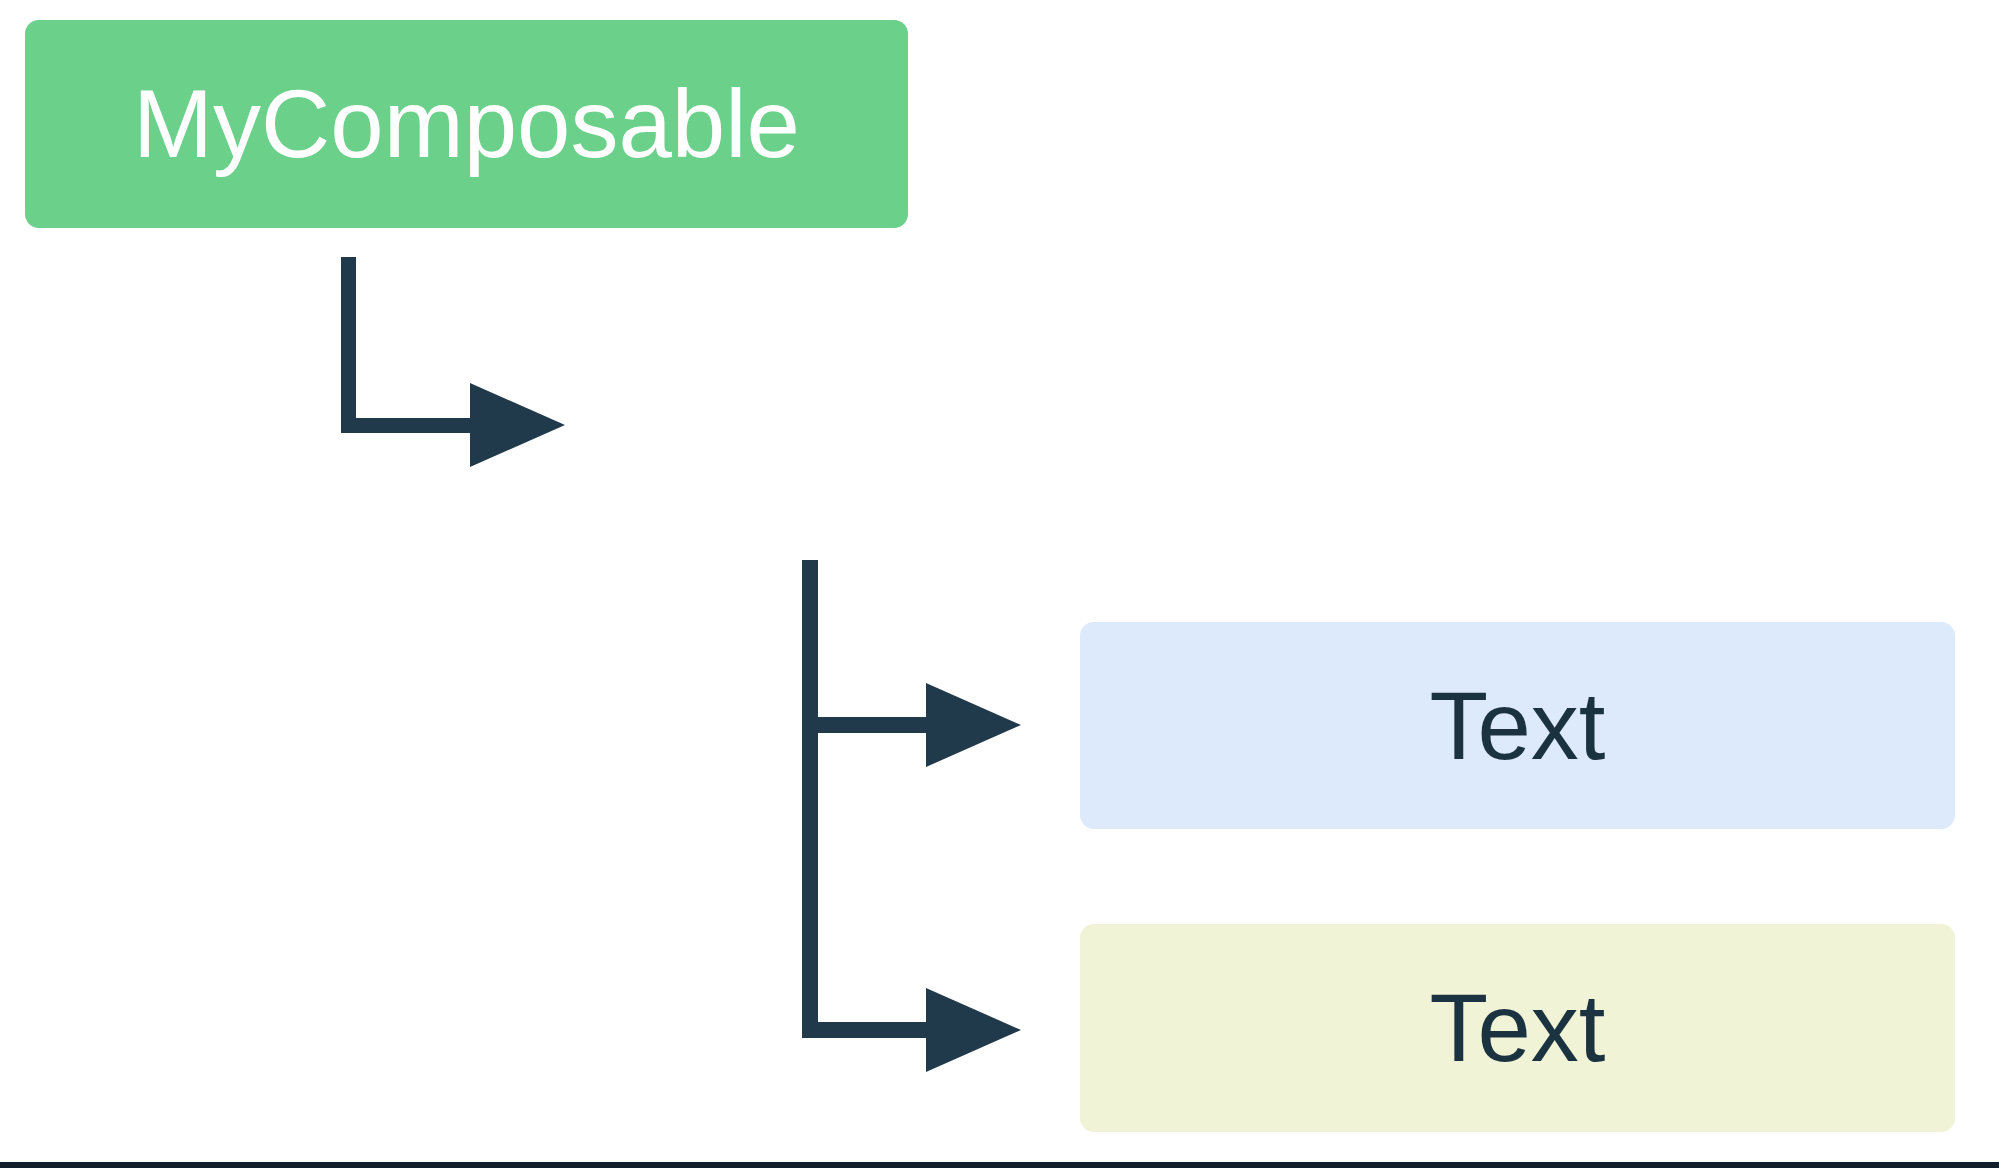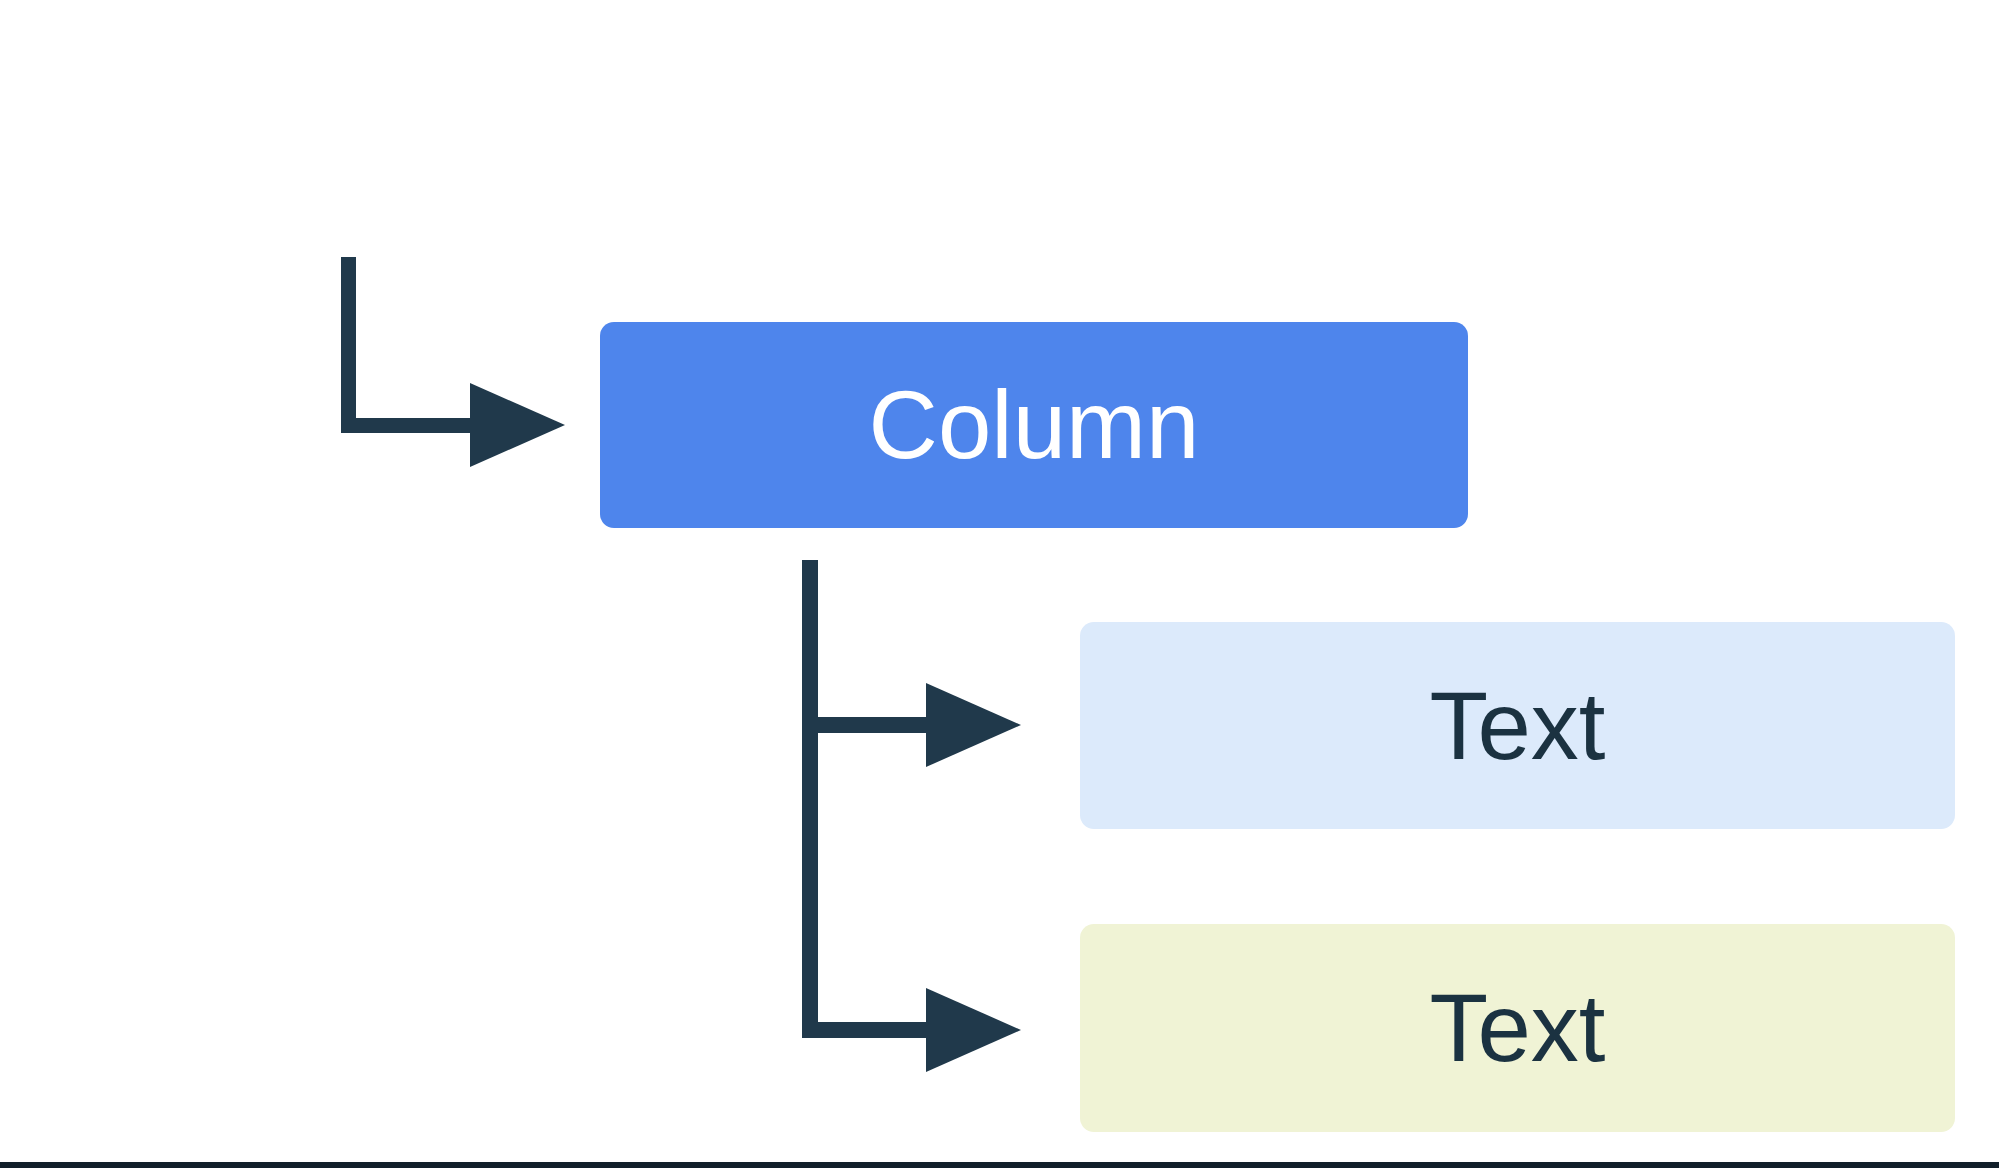--- a/index.html
+++ b/index.html
@@ -77,24 +77,24 @@
   </div>
 
   <div class="edge">
     <div class="seg seg-e2-v" style="background-color: rgb(32, 57, 75);"></div>
     <div class="seg seg-e2a-h" style="background-color: rgb(32, 57, 75);"></div>
     <div class="arrowhead ah-e2a" style="border-left-color: rgb(32, 57, 75);"></div>
     <div class="seg seg-e2b-h" style="background-color: rgb(32, 57, 75);"></div>
     <div class="arrowhead ah-e2b" style="border-left-color: rgb(32, 57, 75);"></div>
   </div>
 
+  <div class="node node-mycomposable" style="background-color: rgb(107, 208, 138);">
+    <span class="node-label" style="color: rgb(255, 255, 255);">MyComposable</span>
+  </div>
 
-  <div class="node node-column" style="background-color: rgb(78, 133, 236);">
-    <span class="node-label" style="color: rgb(255, 255, 255);">Column</span>
-  </div>
 
   <div class="node node-text-1" style="background-color: rgb(220, 234, 251);">
     <span class="node-label" style="color: rgb(27, 50, 65);">Text</span>
   </div>
 
   <div class="node node-text-2" style="background-color: rgb(240, 243, 213);">
     <span class="node-label" style="color: rgb(27, 50, 65);">Text</span>
   </div>
 
   <div class="page-bottom-border" style="background-color: rgb(17, 31, 42);"></div>

